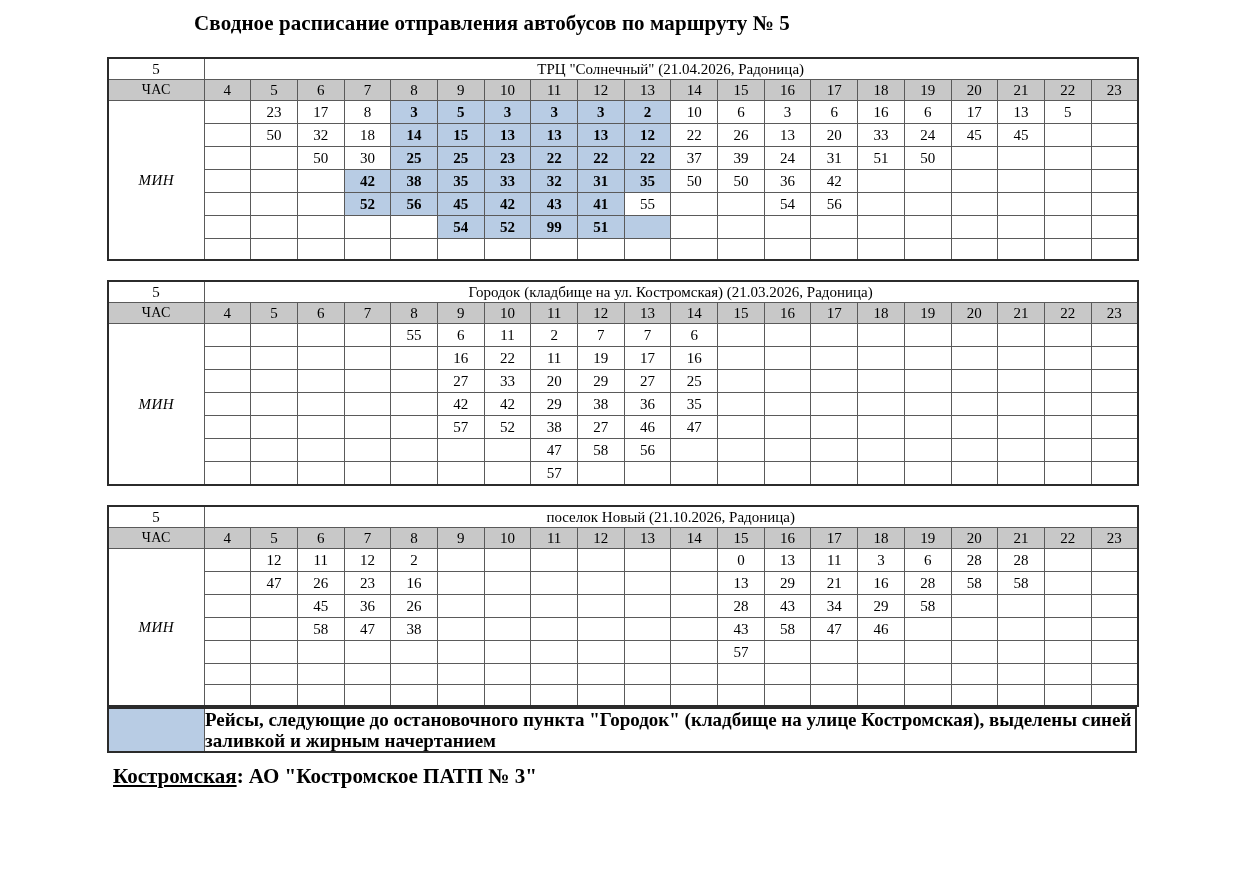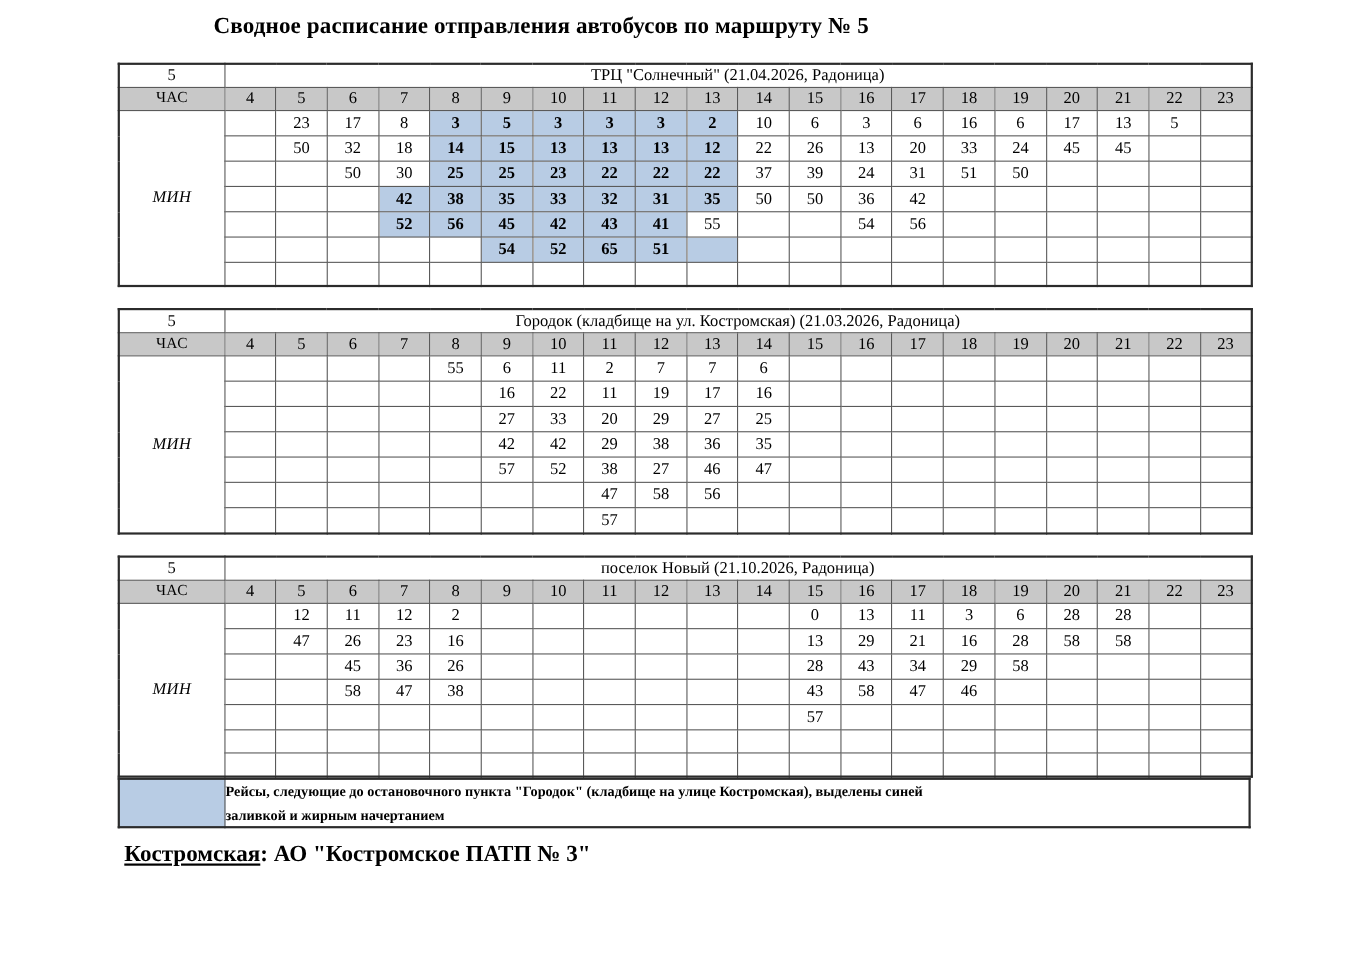--- a/index.html
+++ b/index.html
@@ -134,21 +134,21 @@
     padding: 0;
   }
   td.legend-swatch {
     width: 95px;
     background: #b8cce4;
     border-right: 1px solid #5a5a5a;
   }
   td.legend-text {
     text-align: left;
     padding: 4px 6px 5px 7px;
-    font-size: 13px;
+    font-size: 19px;
     font-weight: bold;
     line-height: 21px;
     font-family: "Liberation Serif", "DejaVu Serif", serif;
   }
 
   
   .footer {
     padding-left: 113px;
     padding-top: 11px;
     font-size: 21px;
@@ -331,21 +331,21 @@
             <td class="d"></td>
           </tr>
           <tr class="data-row">
             <td class="d"></td>
             <td class="d"></td>
             <td class="d"></td>
             <td class="d"></td>
             <td class="d"></td>
             <td class="d hl">54</td>
             <td class="d hl">52</td>
-            <td class="d hl">65</td>
+            <td class="d hl">99</td>
             <td class="d hl">51</td>
             <td class="d hl"></td>
             <td class="d"></td>
             <td class="d"></td>
             <td class="d"></td>
             <td class="d"></td>
             <td class="d"></td>
             <td class="d"></td>
             <td class="d"></td>
             <td class="d"></td>

